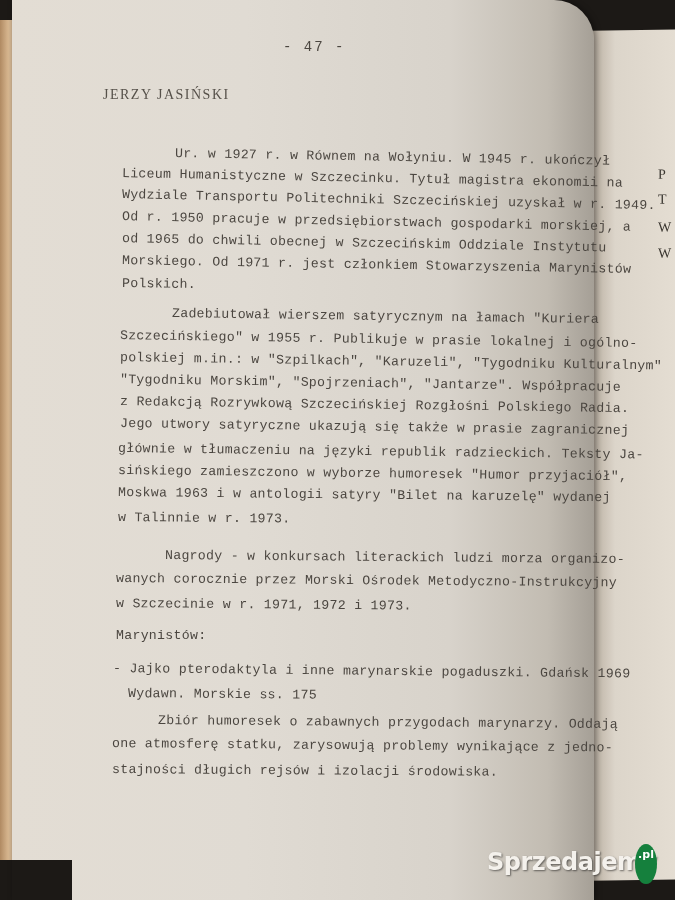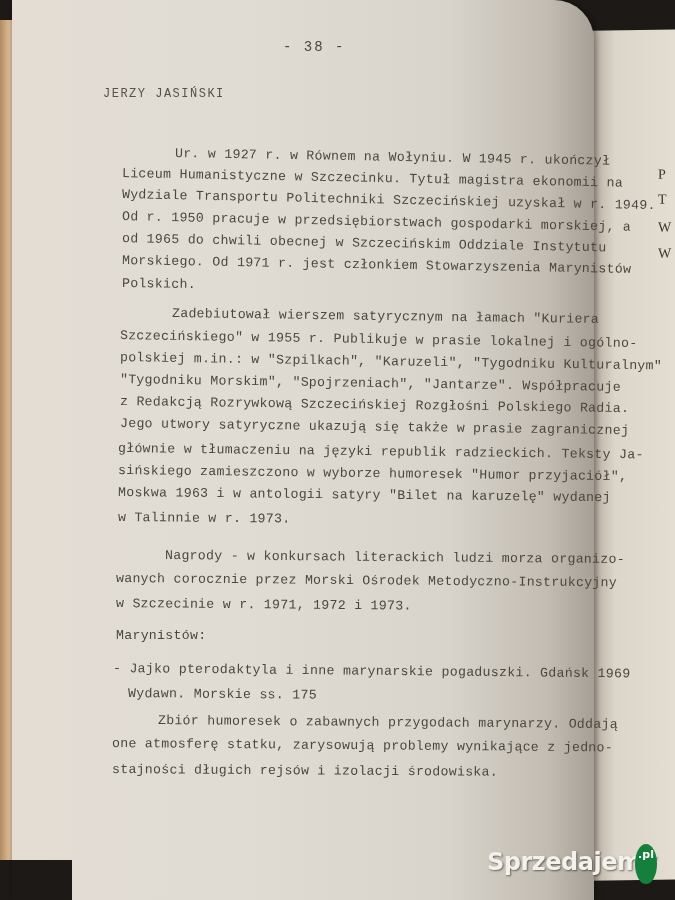--- a/index.html
+++ b/index.html
@@ -60,22 +60,22 @@
       white-space: nowrap;
       line-height: 1;
     }
     .page-number {
       left: 283px; top: 40px;
       font-size: 14px;
       letter-spacing: 2px;
     }
     .author {
       left: 103px; top: 88px;
-      font-family: Liberation Mono, monospace;
-      font-size: 12px;
+      font-family: Liberation Serif, serif;
+      font-size: 14px;
       letter-spacing: 1.5px;
       color: #56514a;
     }
     .line { transform-origin: left center; }
     .watermark {
       position: absolute;
       left: 487px; top: 848px;
       font-family: "DejaVu Sans", sans-serif;
       font-weight: bold;
       font-size: 24px;
@@ -107,21 +107,21 @@
     <span class="frag" style="top:137px">P</span>
     <span class="frag" style="top:162px">T</span>
     <span class="frag" style="top:190px">W</span>
     <span class="frag" style="top:216px">W</span>
   </div>
 
   <div class="page">
     <div class="page-bottom-shadow"></div>
   </div>
 
-  <div class="text page-number">- 38 -</div>
+  <div class="text page-number">- 47 -</div>
   <div class="text author">JERZY JASIŃSKI</div>
 
   <div class="text line" style="left:175px;top:147px;transform:rotate(1.0deg)">Ur. w 1927 r. w Równem na Wołyniu. W 1945 r. ukończył</div>
   <div class="text line" style="left:122px;top:167px;transform:rotate(1.1deg)">Liceum Humanistyczne w Szczecinku. Tytuł magistra ekonomii na</div>
   <div class="text line" style="left:122px;top:188px;transform:rotate(1.2deg)">Wydziale Transportu Politechniki Szczecińskiej uzyskał w r. 1949.</div>
   <div class="text line" style="left:122px;top:210px;transform:rotate(1.2deg)">Od r. 1950 pracuje w przedsiębiorstwach gospodarki morskiej, a</div>
   <div class="text line" style="left:122px;top:232px;transform:rotate(1.1deg)">od 1965 do chwili obecnej w Szczecińskim Oddziale Instytutu</div>
   <div class="text line" style="left:122px;top:254px;transform:rotate(1.0deg)">Morskiego. Od 1971 r. jest członkiem Stowarzyszenia Marynistów</div>
   <div class="text line" style="left:122px;top:277px;transform:rotate(0.8deg)">Polskich.</div>
 

